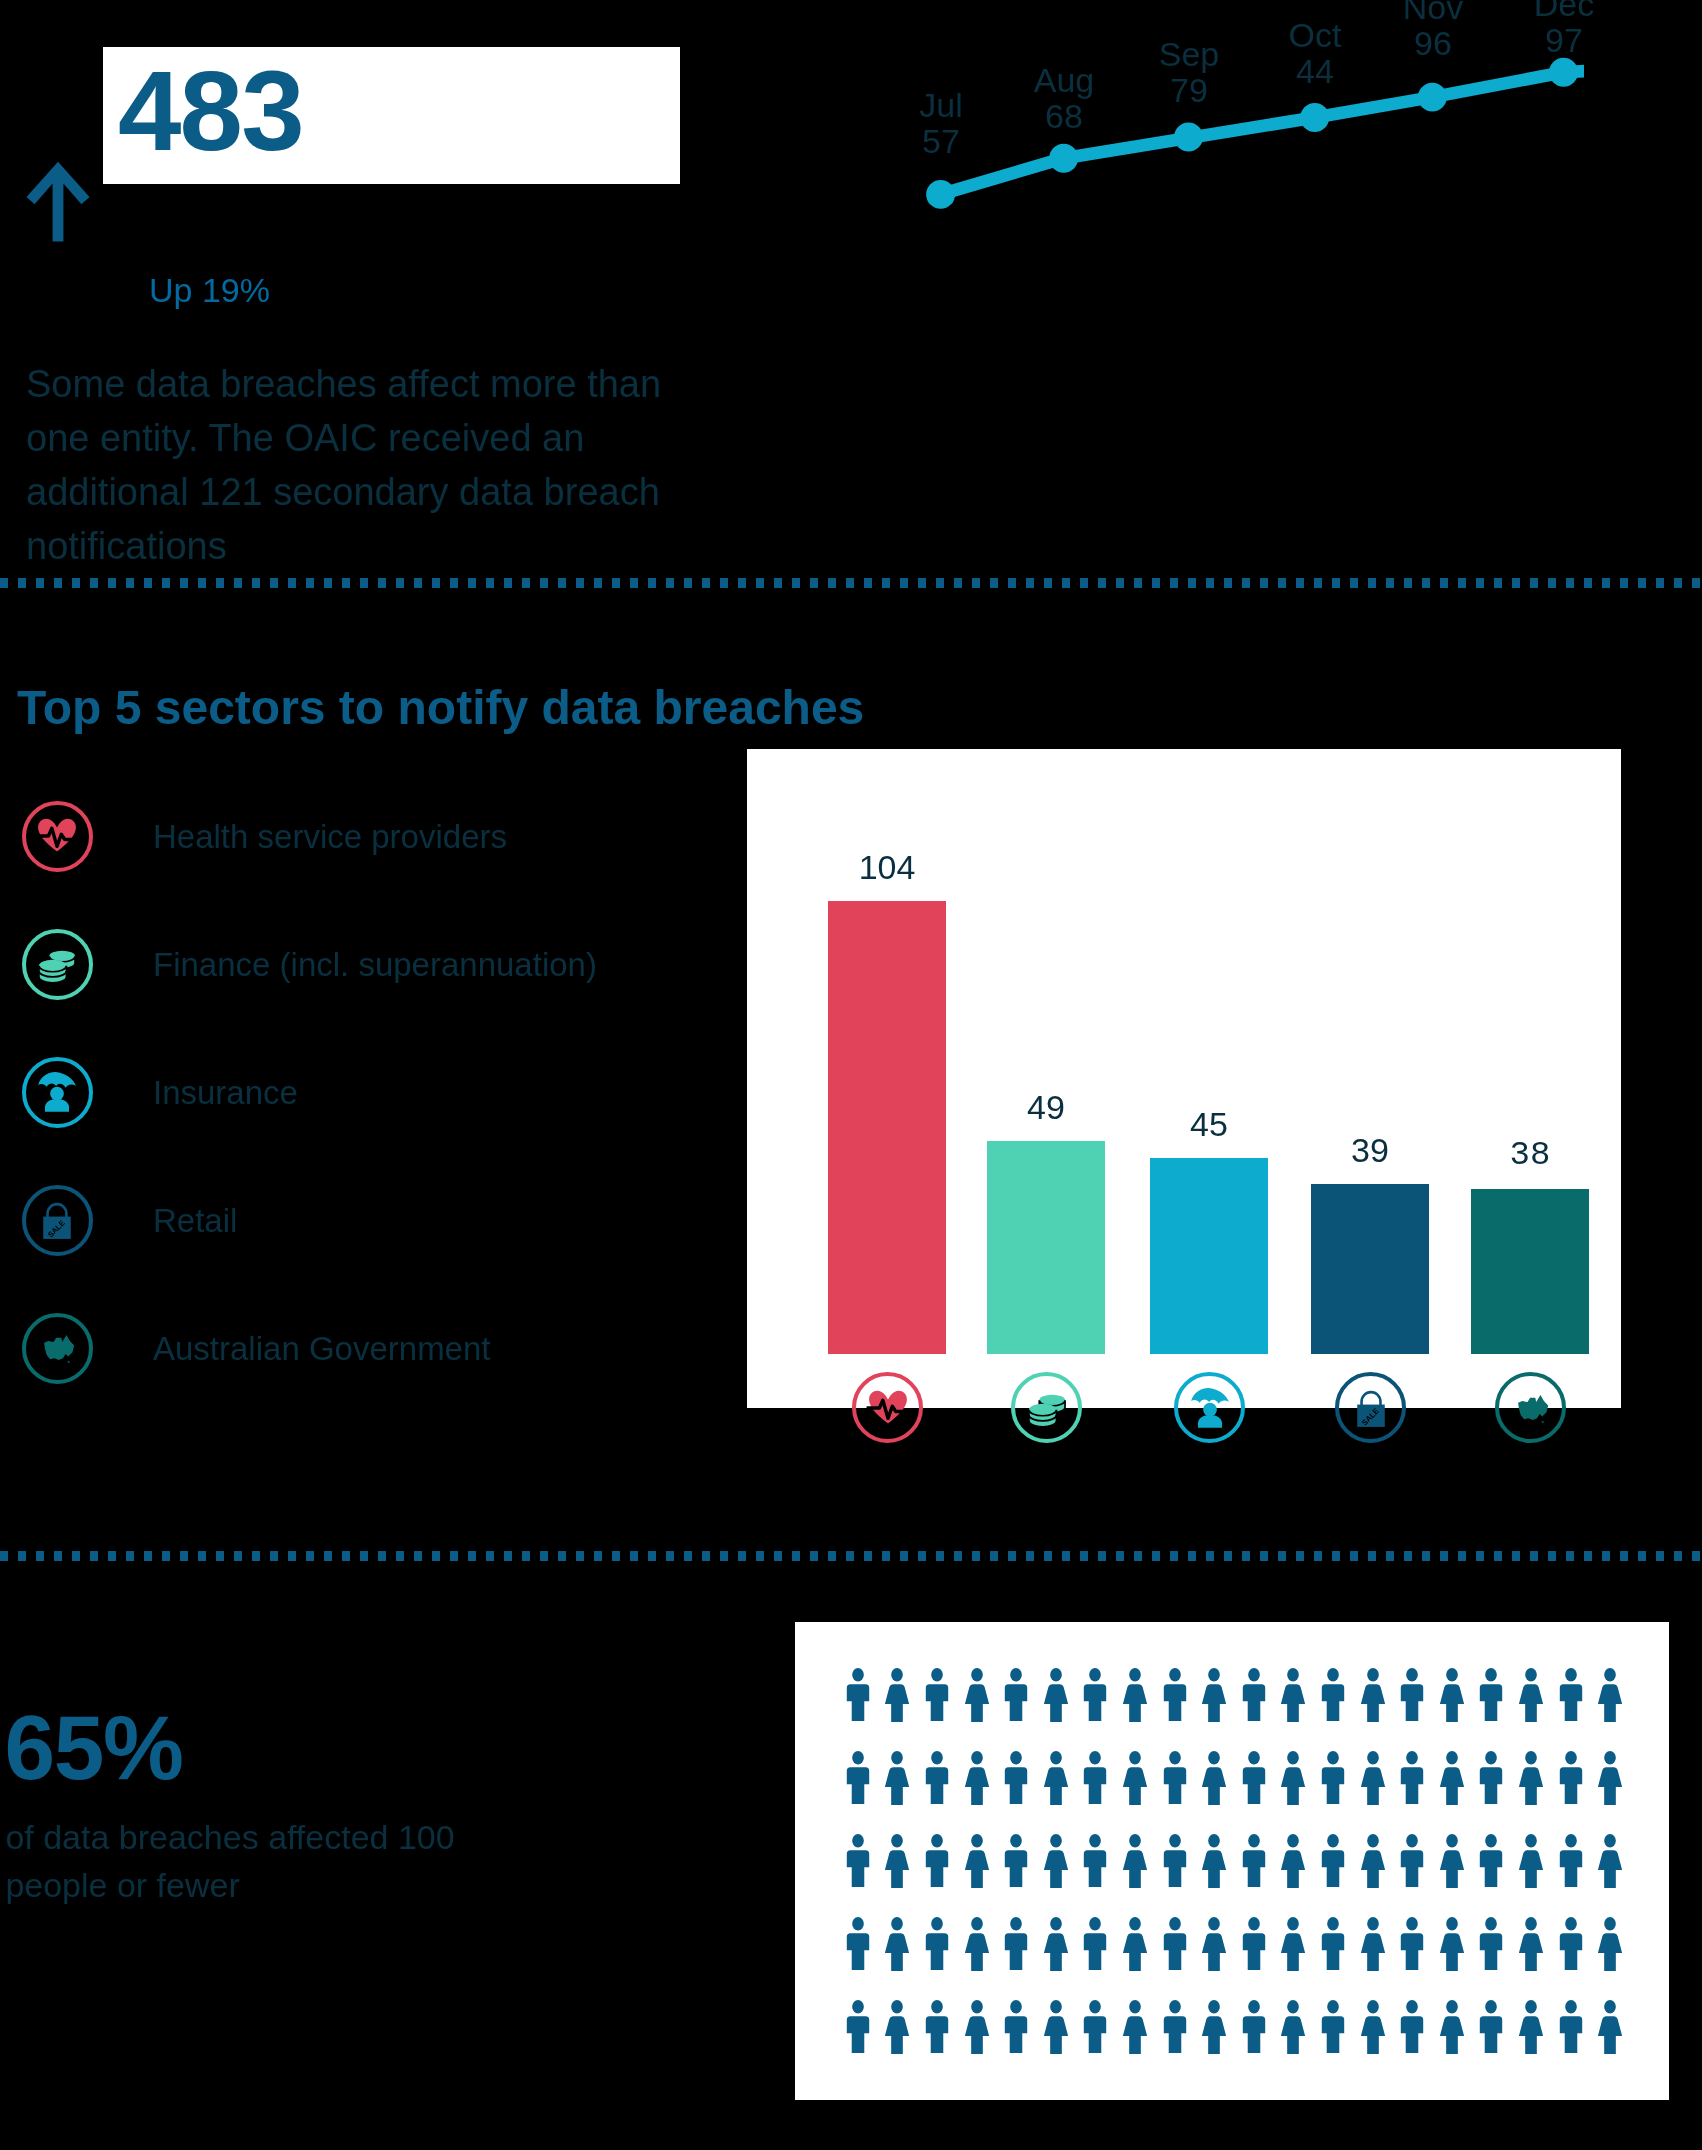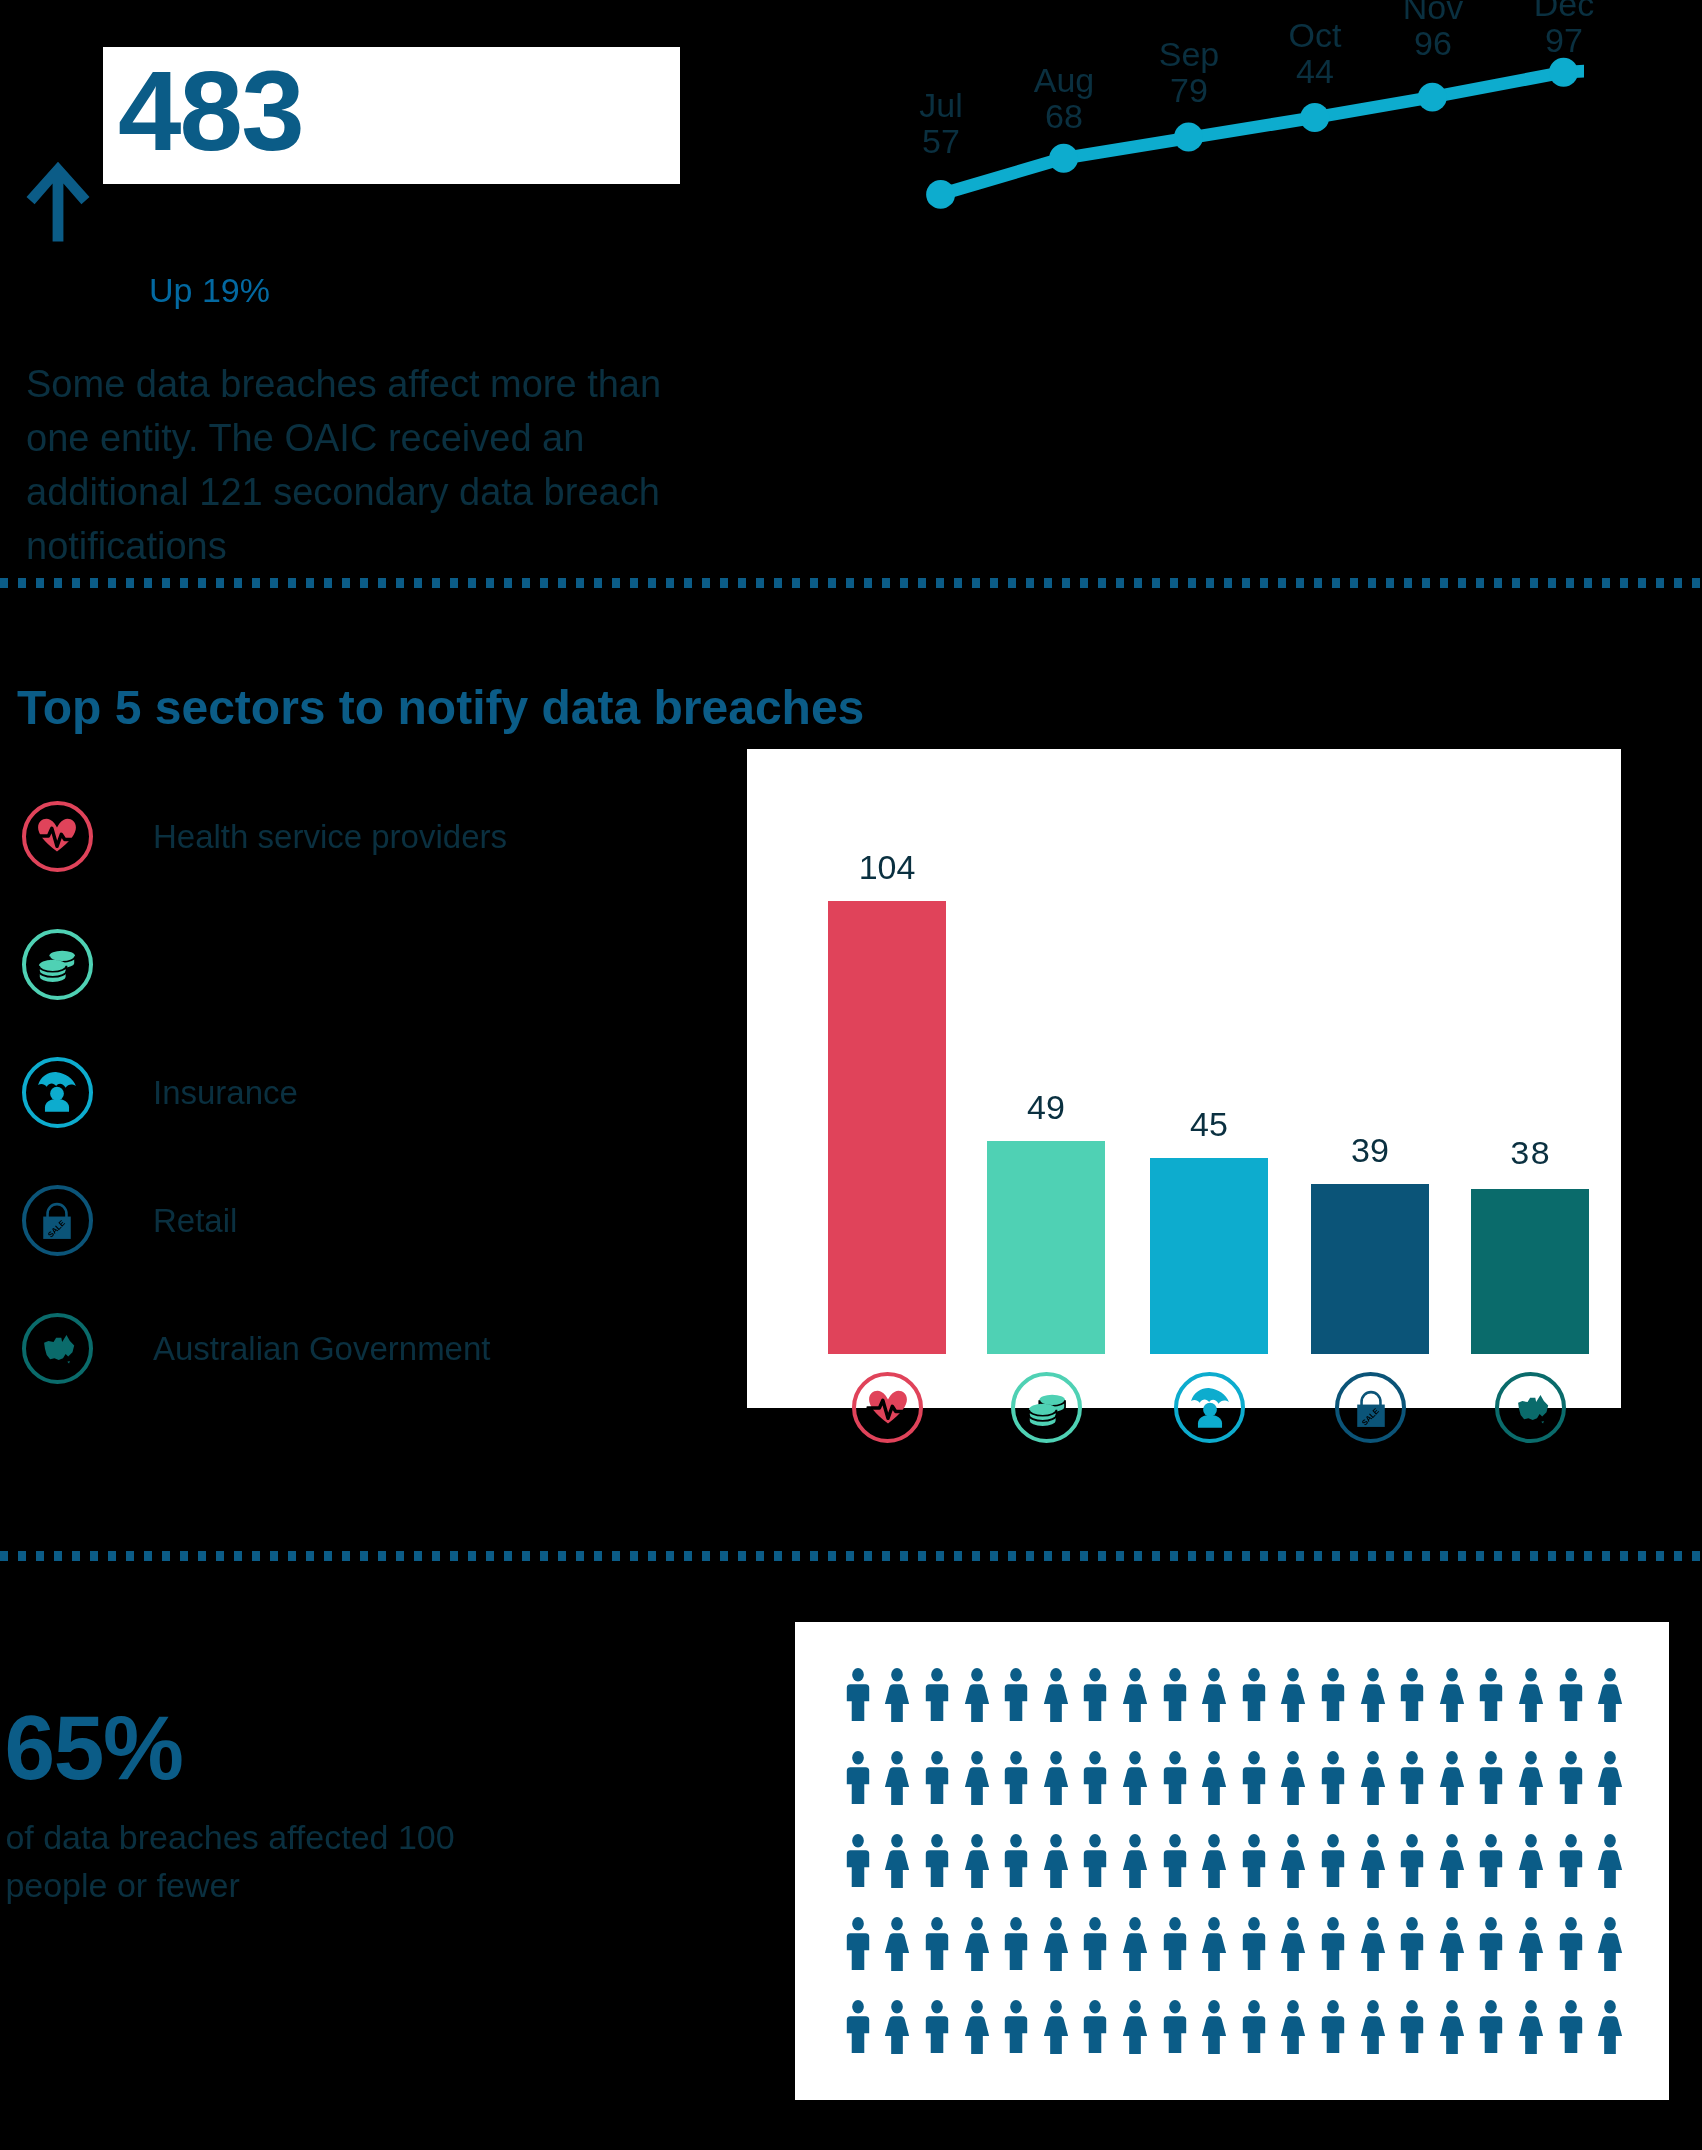--- a/index.html
+++ b/index.html
@@ -276,20 +276,21 @@
     <div class="legend-row">
       <span class="legend-badge" style="color:#4FD1B4;">
         <svg width="43" height="43" viewBox="0 0 100 100">
           <ellipse cx="62" cy="32" rx="30" ry="13" fill="#4FD1B4"></ellipse>
           <path d="M32 32 v16 a30 13 0 0 0 60 0 v-16 a30 13 0 0 1 -60 0 z" fill="#4FD1B4" stroke="#000000" stroke-width="4"></path>
           <ellipse cx="40" cy="54" rx="32" ry="14" fill="#4FD1B4"></ellipse>
           <path d="M8 54 v26 a32 14 0 0 0 64 0 v-26 a32 14 0 0 1 -64 0 z" fill="#4FD1B4" stroke="#000000" stroke-width="4"></path>
           <path d="M8 66 a32 14 0 0 0 64 0" fill="none" stroke="#000000" stroke-width="4"></path>
         </svg>
       </span>
+      <span class="legend-text">Finance (incl. superannuation)</span>
     </div>
 
     <div class="legend-row">
       <span class="legend-badge" style="color:#0DACCE;">
         <svg width="43" height="43" viewBox="0 0 100 100">
           <path d="M6 34 C 12 12, 34 2, 50 4 C 68 6, 88 18, 94 36 C 84 30, 76 32, 70 40 C 64 30, 54 28, 48 36 C 42 28, 32 28, 26 38 C 20 30, 12 30, 6 34 Z" fill="#0DACCE"></path>
           <circle cx="50" cy="54" r="16" fill="#0DACCE"></circle>
           <path d="M22 96 v-10 c0-13 12-20 28-20 s28 7 28 20 v10 z" fill="#0DACCE"></path>
         </svg>
       </span>

